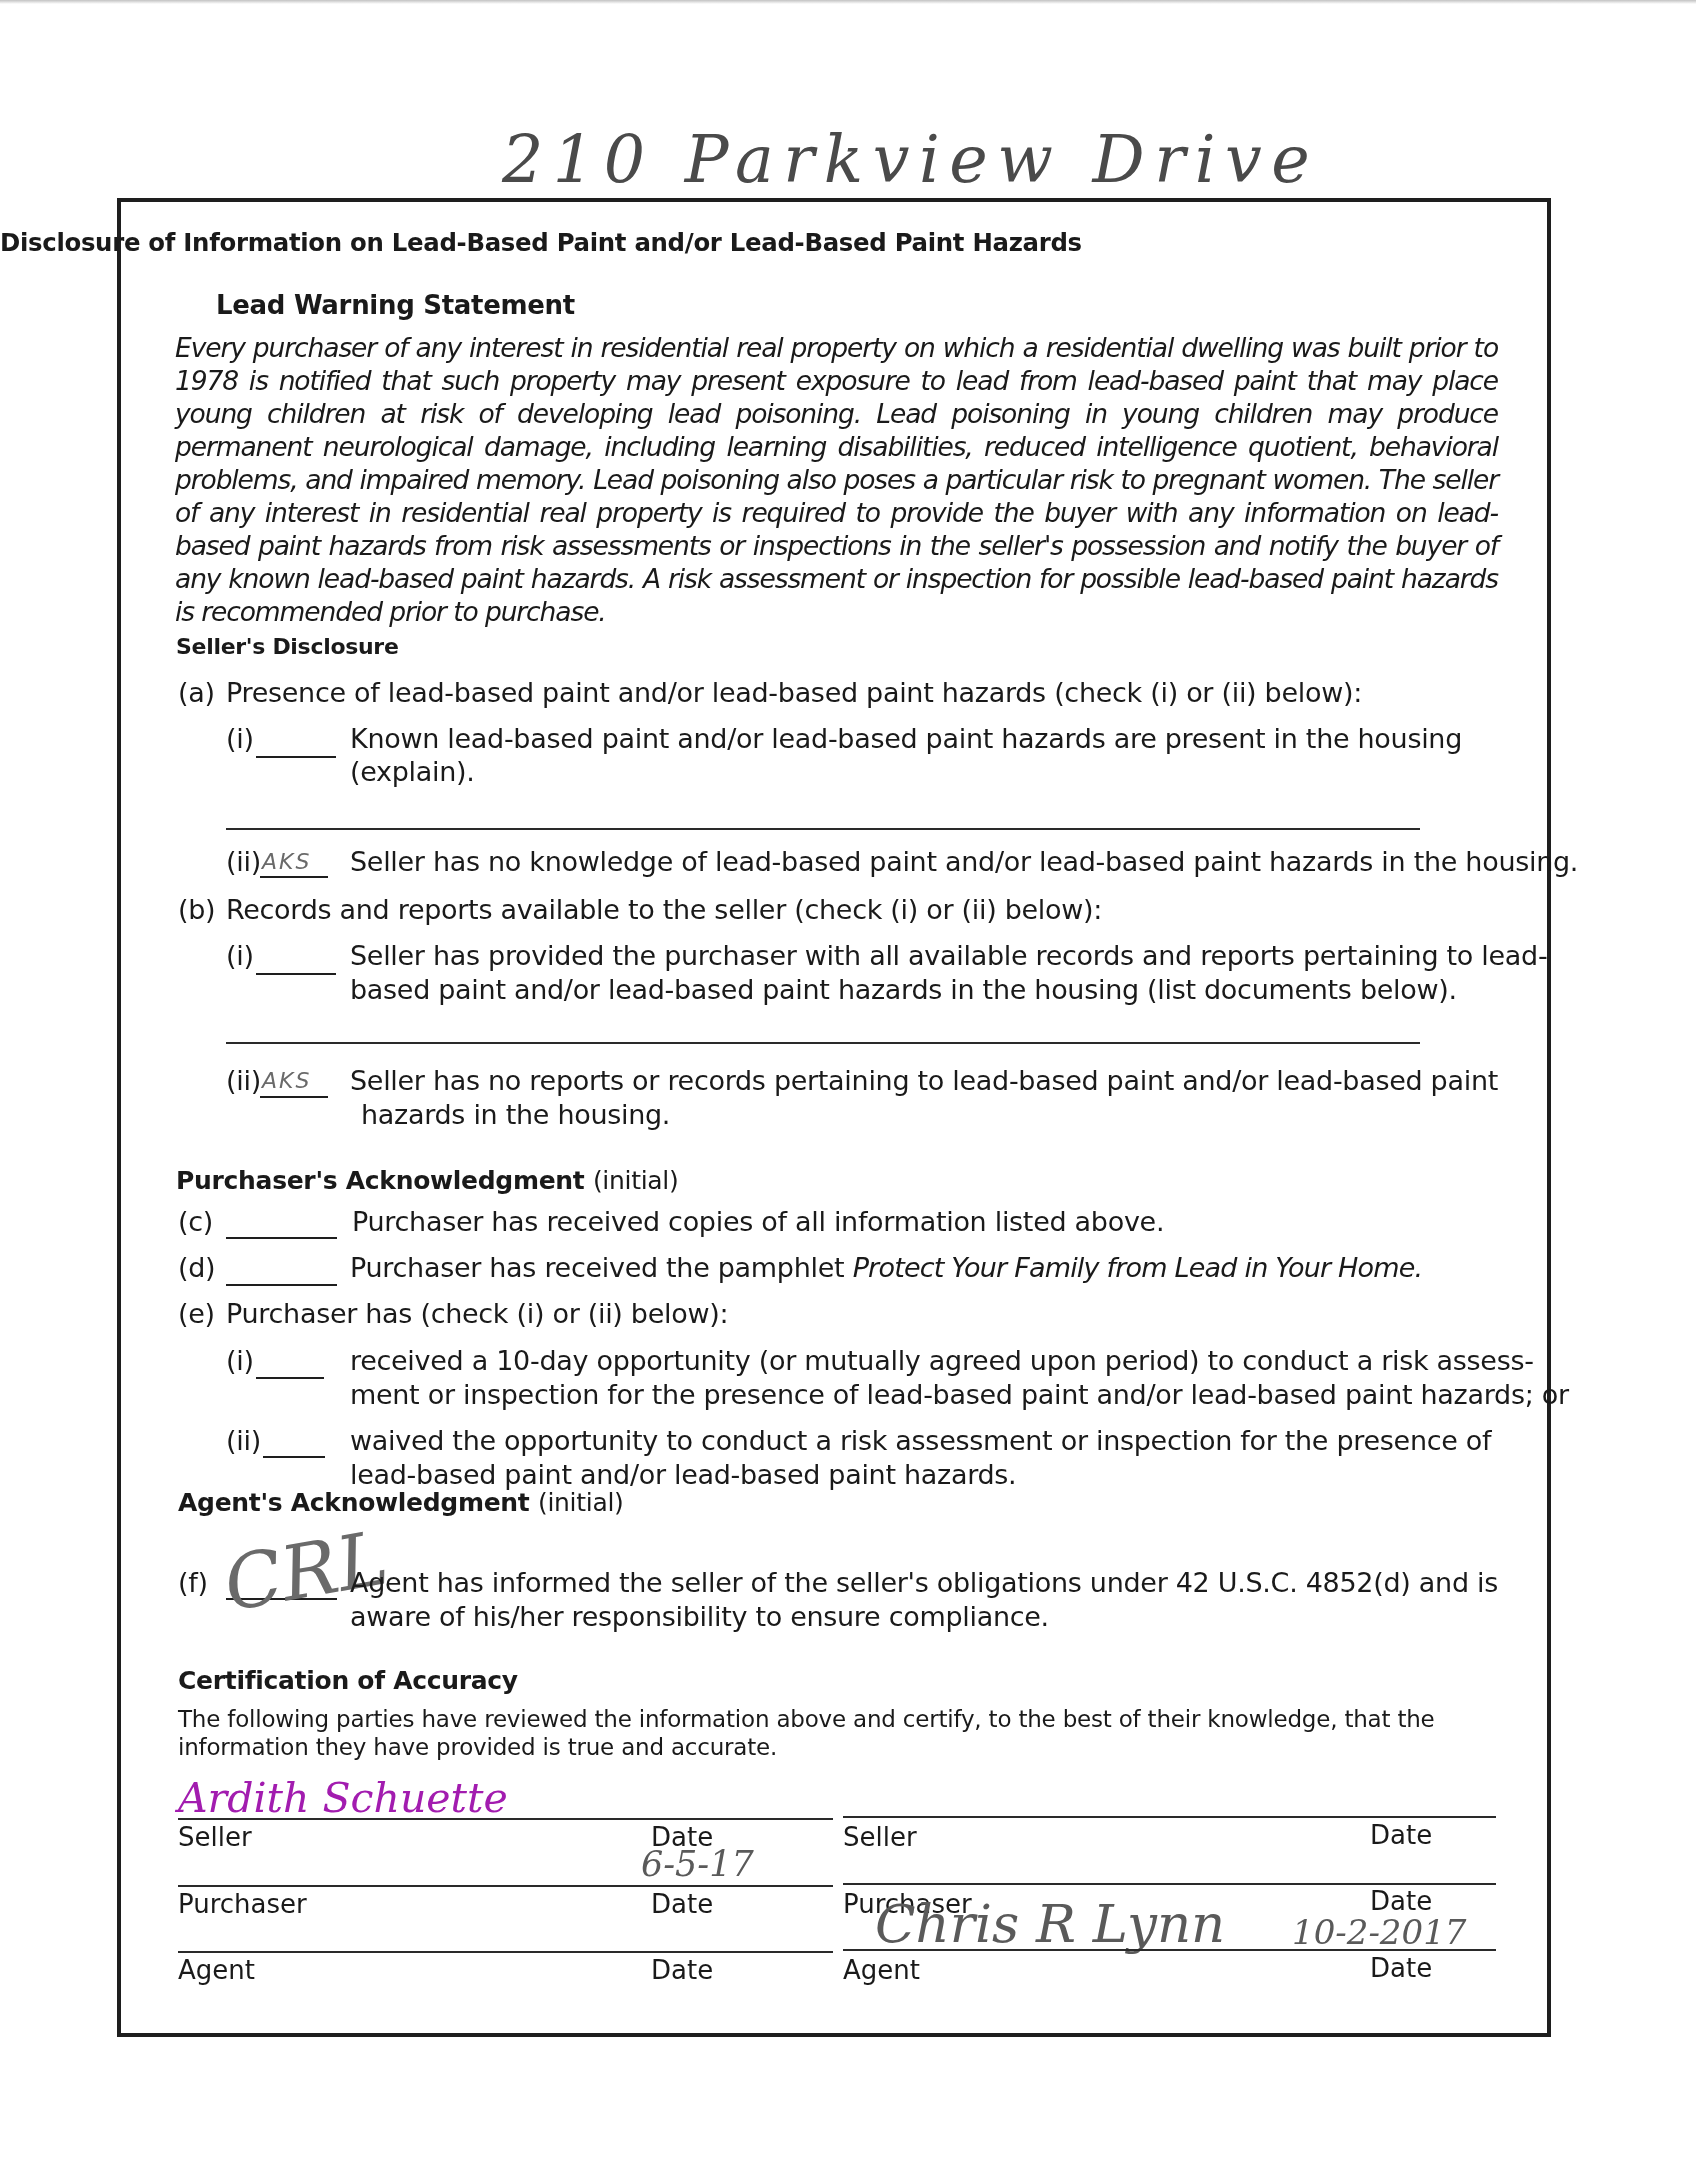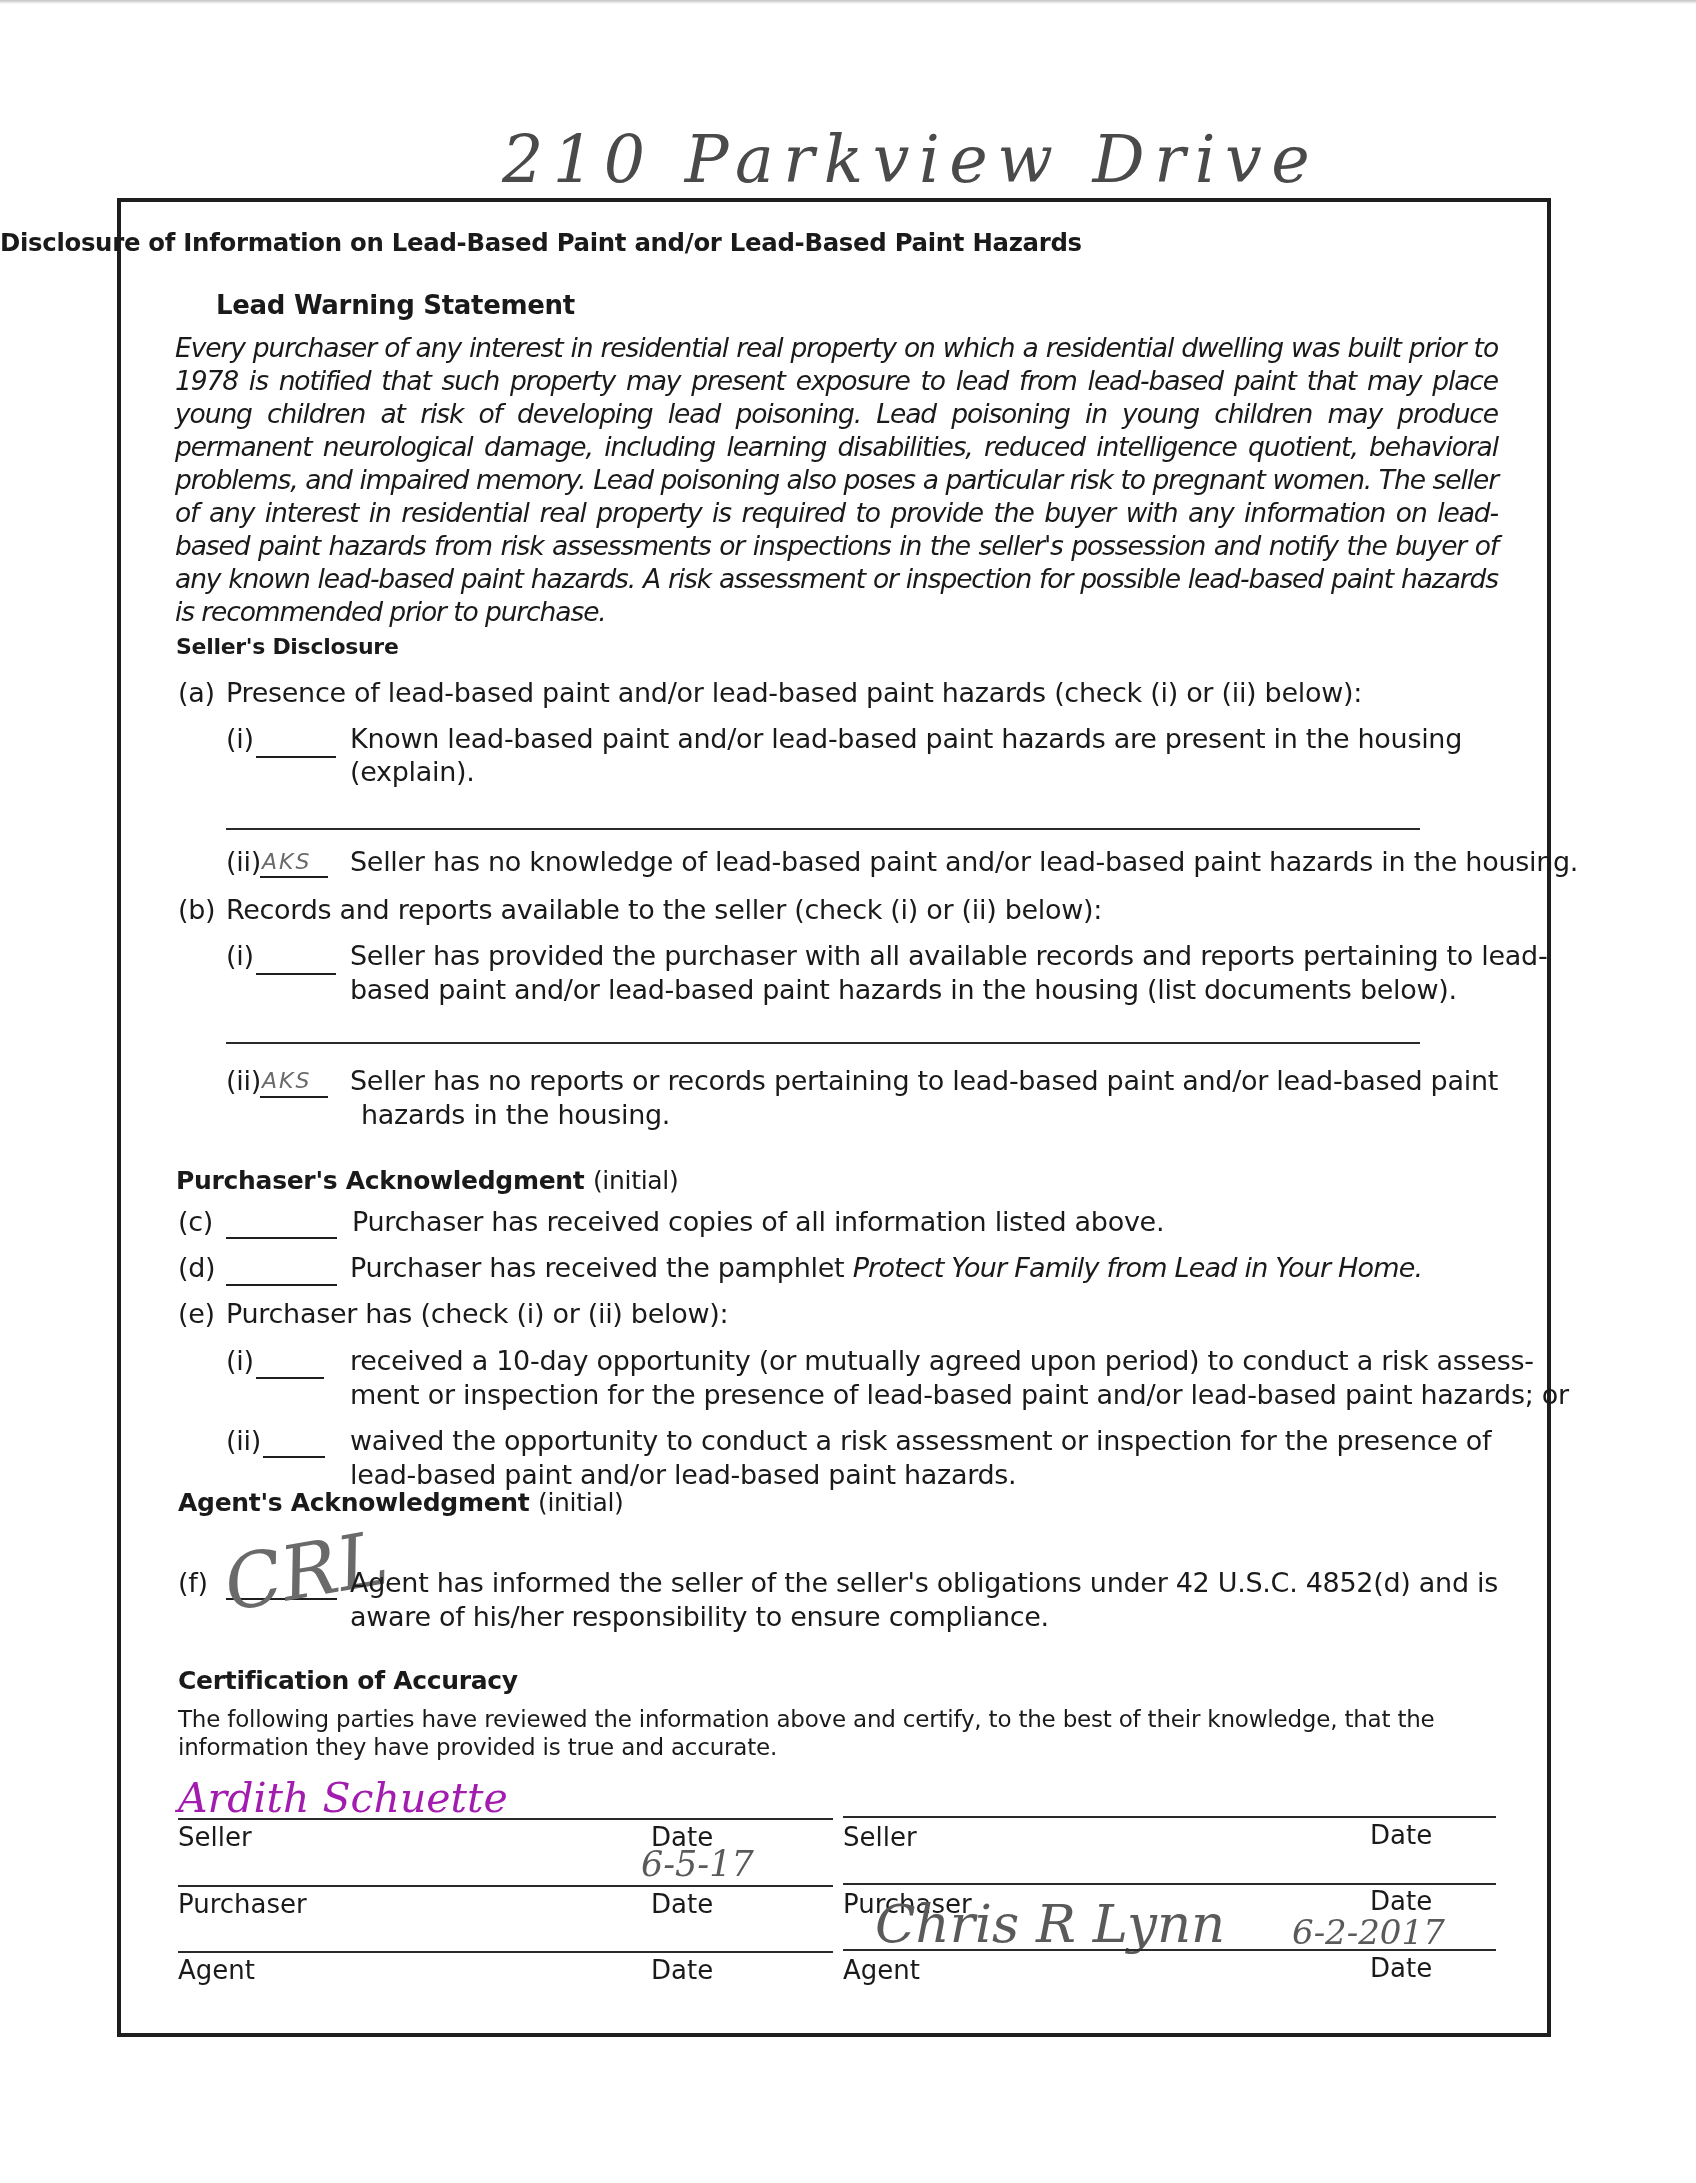--- a/index.html
+++ b/index.html
@@ -126,21 +126,21 @@
 <div class="abs sig-label" style="left:1370px; top:1820px;">Date</div>
 
 <div class="rule" style="left:178px; top:1885px; width:655px;"></div>
 <div class="rule" style="left:843px; top:1883px; width:653px;"></div>
 <div class="abs sig-label" style="left:178px; top:1889px;">Purchaser</div>
 <div class="abs sig-label" style="left:651px; top:1889px;">Date</div>
 <div class="abs sig-label" style="left:843px; top:1889px;">Purchaser</div>
 <div class="abs sig-label" style="left:1370px; top:1886px;">Date</div>
 
 <div class="abs hand" style="left:875px; top:1893px; font-size:53px; color:#5a5a5a;">Chris R Lynn</div>
-<div class="abs hand" style="left:1292px; top:1912px; font-size:34px; color:#5a5a5a;">6-2-2017</div>
+<div class="abs hand" style="left:1292px; top:1912px; font-size:34px; color:#5a5a5a;">10-2-2017</div>
 
 <div class="rule" style="left:178px; top:1951px; width:655px;"></div>
 <div class="rule" style="left:843px; top:1949px; width:653px;"></div>
 <div class="abs sig-label" style="left:178px; top:1955px;">Agent</div>
 <div class="abs sig-label" style="left:651px; top:1955px;">Date</div>
 <div class="abs sig-label" style="left:843px; top:1955px;">Agent</div>
 <div class="abs sig-label" style="left:1370px; top:1953px;">Date</div>
 
 
 </body></html>

